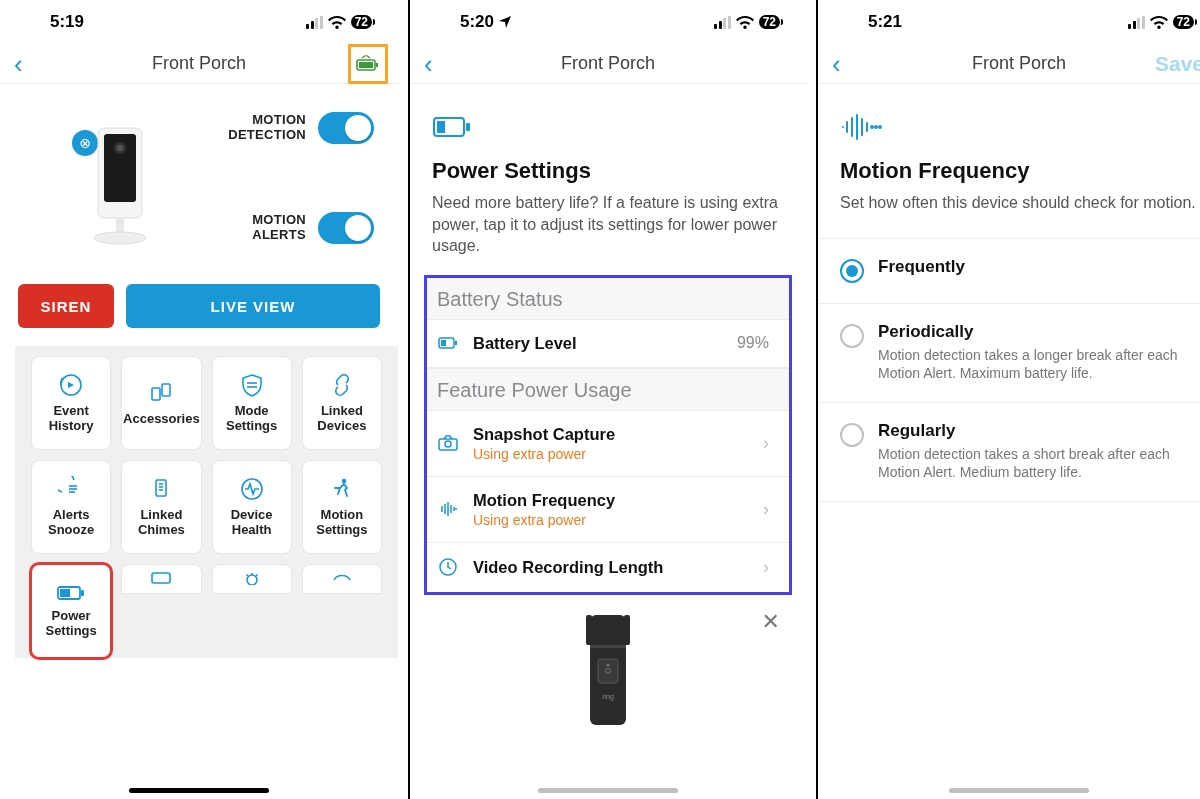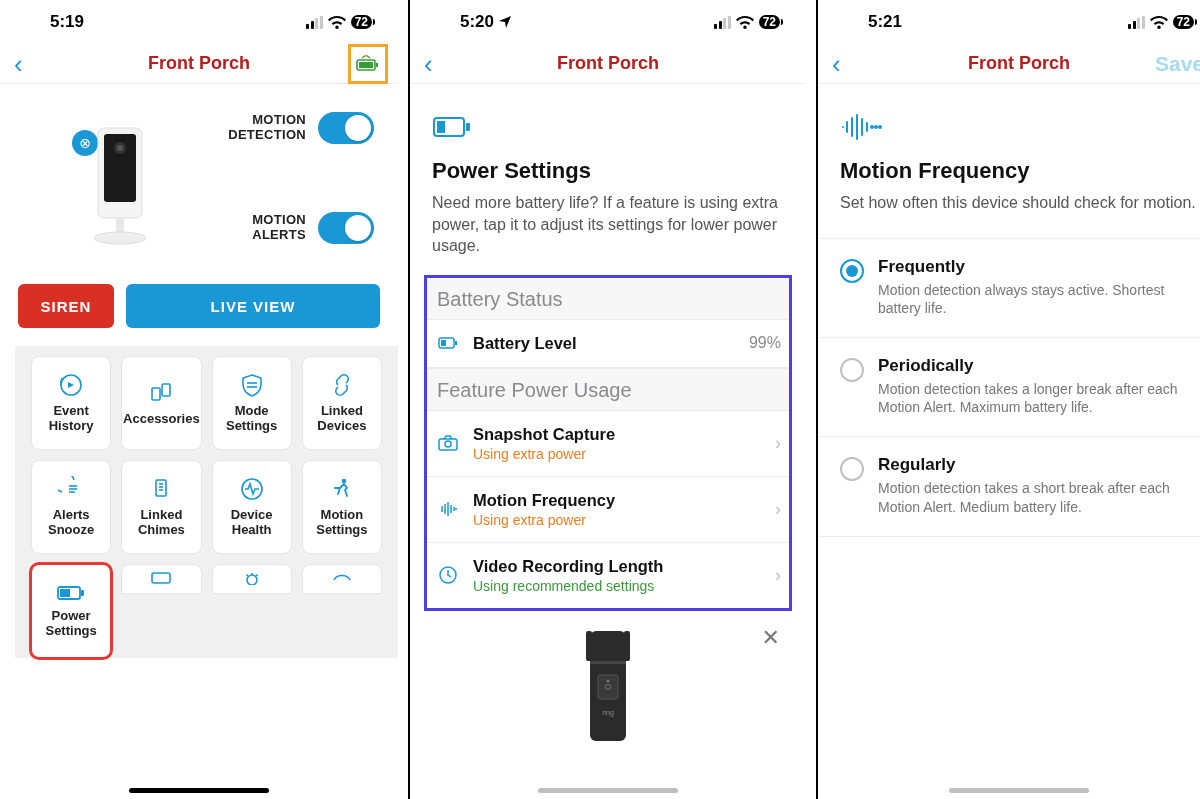--- a/index.html
+++ b/index.html
@@ -16,21 +16,21 @@
   .signal span { width:3px; background:#000; border-radius:1px; }
   .signal span:nth-child(1){height:5px;}
   .signal span:nth-child(2){height:8px;}
   .signal span:nth-child(3){height:11px; background:#c7c7cc;}
   .signal span:nth-child(4){height:13px; background:#c7c7cc;}
   .batt-pill { background:#000; color:#fff; font-size:12px; font-weight:700; border-radius:7px; padding:1px 4px; line-height:1; display:inline-flex; align-items:center; position:relative;}
   .batt-pill::after{content:""; position:absolute; right:-3px; top:50%; transform:translateY(-50%); width:2px; height:6px; background:#000; border-radius:0 2px 2px 0;}
 
   .navbar { position:relative; height:40px; display:flex; align-items:center; justify-content:center; border-bottom:1px solid #eee; }
   .navbar .back { position:absolute; left:14px; color:#1998d5; font-size:26px; font-weight:400; line-height:1; }
-  .navbar .title { font-size:18px; font-weight:700; color:#b91c1c; }
+  .navbar .title { font-size:18px; font-weight:400; color:#404040; }
   .navbar .right-action { position:absolute; right:16px; font-size:21px; font-weight:600; color:#a6dbee; }
   .navbar .batt-icon-box { position:absolute; right:10px; top:0; width:40px; height:40px; display:flex; align-items:center; justify-content:center; }
   .orange-frame { border:3px solid #f5a623; }
 
   .row-toggle { display:flex; align-items:center; justify-content:flex-end; padding:0 24px; margin-top:28px; }
   .row-toggle.second{ margin-top:68px;}
   .row-toggle .lbl { text-align:right; font-size:13px; font-weight:700; color:#222; letter-spacing:0.3px; line-height:1.15; margin-right:12px; }
   .toggle { width:56px; height:32px; border-radius:16px; background:#1998d5; position:relative; }
   .toggle::after { content:""; position:absolute; right:3px; top:3px; width:26px; height:26px; background:#fff; border-radius:50%; box-shadow:0 1px 2px rgba(0,0,0,0.2); }
 
@@ -52,21 +52,21 @@
   .home-ind { position:absolute; left:50%; transform:translateX(-50%); bottom:6px; width:140px; height:5px; background:#000; border-radius:3px; }
   .home-ind.grey{ background:#bfbfbf; width:140px;}
 
   
   .p2-battery-icon { display:inline-block; margin:30px 0 14px 22px; }
   .p2-h1 { font-size:22px; font-weight:700; padding:0 22px 8px; color:#111;}
   .p2-desc { font-size:16px; color:#555; padding:0 22px 18px; line-height:1.35; }
   .blue-frame { border:3px solid #4b3fe6; margin:0 14px; }
   .sect-head { font-size:20px; color:#8a8a8e; padding:10px 10px 8px; background:#f7f7f8; border-bottom:1px solid #ececec; border-top:1px solid #ececec;}
   .sect-head:first-child{border-top:none;}
-  .list-row { display:flex; align-items:center; gap:14px; padding:14px 8px 14px 10px; border-bottom:1px solid #ececec; position:relative;}
+  .list-row { display:flex; align-items:center; gap:14px; padding:14px 20px 14px 10px; border-bottom:1px solid #ececec; position:relative;}
   .list-row .ic { width:22px; display:flex; justify-content:center; color:#1998d5; }
   .list-row .txts { flex:1; }
   .list-row .t1 { font-size:16.5px; font-weight:600; color:#111; }
   .list-row .t2 { font-size:14px; margin-top:2px; }
   .t2.orange { color:#f07c1e; }
   .t2.green { color:#3a9b3a; }
   .list-row .val { font-size:16px; color:#8a8a8e; }
   .list-row .chev { color:#bfbfc4; font-size:18px; }
   .device-photo { display:flex; justify-content:center; margin-top:14px; position:relative;}
   .device-photo .xclose{ position:absolute; right:26px; top:0; color:#777; font-size:22px; font-weight:300;}
@@ -333,21 +333,20 @@
 
     <div class="list-row" style="border-bottom:none">
       <span class="ic">
             <svg width="18" height="18" viewBox="0 0 18 18">
               <circle cx="9" cy="9" r="8" fill="none" stroke="#1998d5" stroke-width="1.5"></circle>
               <path d="M9 4v5l3 2" fill="none" stroke="#1998d5" stroke-width="1.5"></path>
             </svg>
           </span>
       <div class="txts">
         <div class="t1">Video Recording Length</div>
-        <div class="t2 green">Using recommended settings</div>
       </div>
       <span class="chev">›</span>
     </div>
   </div>
 
   <div class="device-photo">
     <span class="xclose">✕</span>
     <svg width="80" height="120" viewBox="0 0 80 120">
       <rect x="22" y="6" width="36" height="110" rx="6" fill="#2b2b2b"></rect>
       <rect x="22" y="36" width="36" height="3" fill="#444"></rect>
@@ -401,21 +400,20 @@
           </g>
         </svg>
   </div>
   <div class="p3-h1">Motion Frequency</div>
   <div class="p3-desc">Set how often this device should check for motion.</div>
 
   <div class="opt">
     <div class="radio sel"></div>
     <div>
       <div class="opt-t1">Frequently</div>
-      <div class="opt-t2">Motion detection always stays active. Shortest battery life.</div>
     </div>
   </div>
   <div class="opt">
     <div class="radio"></div>
     <div>
       <div class="opt-t1">Periodically</div>
       <div class="opt-t2">Motion detection takes a longer break after each Motion Alert. Maximum battery life.</div>
     </div>
   </div>
   <div class="opt">

